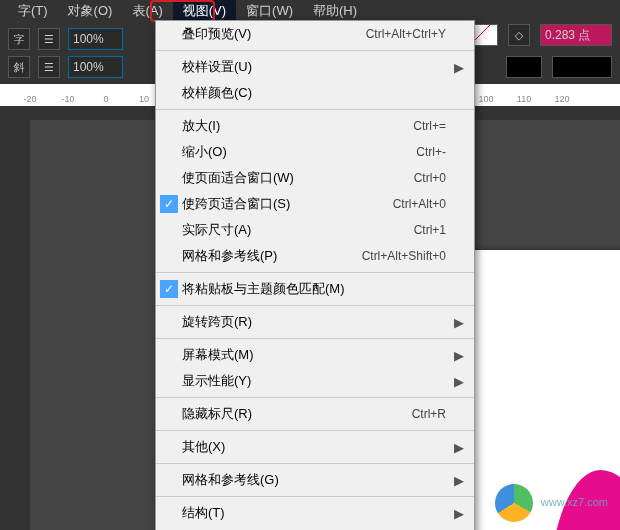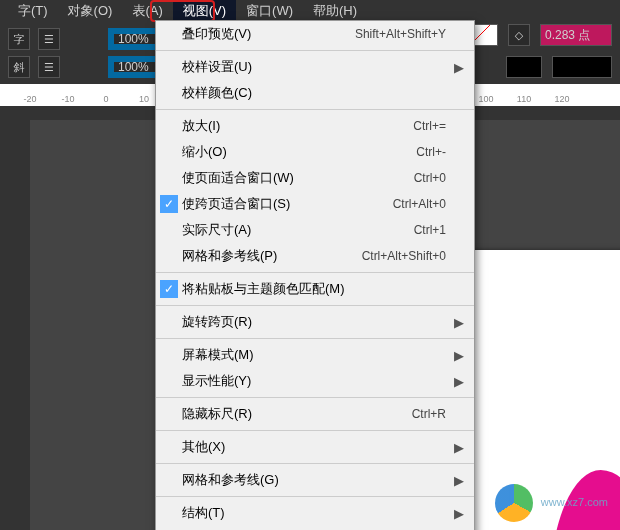--- a/index.html
+++ b/index.html
@@ -44,27 +44,26 @@
     width: 22px; height: 22px;
     background: #2a2a2a;
     border: 1px solid #555;
     display: inline-flex;
     align-items: center;
     justify-content: center;
     font-size: 11px;
   }
   .pct-input {
     background: #2a2a2a;
-    border: 6px solid #0369a1;
+    border: 1px solid #0369a1;
     color: #d0d0d0;
     width: 55px;
     height: 22px;
     font-size: 12px;
     padding-left: 4px;
-    margin-left: 40px;
   }
   .color-chip {
     width: 36px; height: 22px;
     border: 1px solid #555;
   }
   .stroke-input {
     background: #be185d;
     border: 1px solid #555;
     color: #d0d0d0;
     width: 72px;
@@ -265,21 +264,21 @@
   <div class="page">
 
     <div class="shape-pink"></div>
   </div>
 </div>
 
 <div class="dropdown" id="dropdown">
     <div class="ditem">
       <span class="chk off"></span>
       <span class="lbl">叠印预览(V)</span>
-      <span class="shc">Shift+Alt+Shift+Y</span>
+      <span class="shc">Ctrl+Alt+Ctrl+Y</span>
       <span class="arrow"></span>
     </div>
     <div class="sep"></div>
     <div class="ditem">
       <span class="chk off"></span>
       <span class="lbl">校样设置(U)</span>
       <span class="shc"></span>
       <span class="arrow">▶</span>
     </div>
     <div class="ditem">

